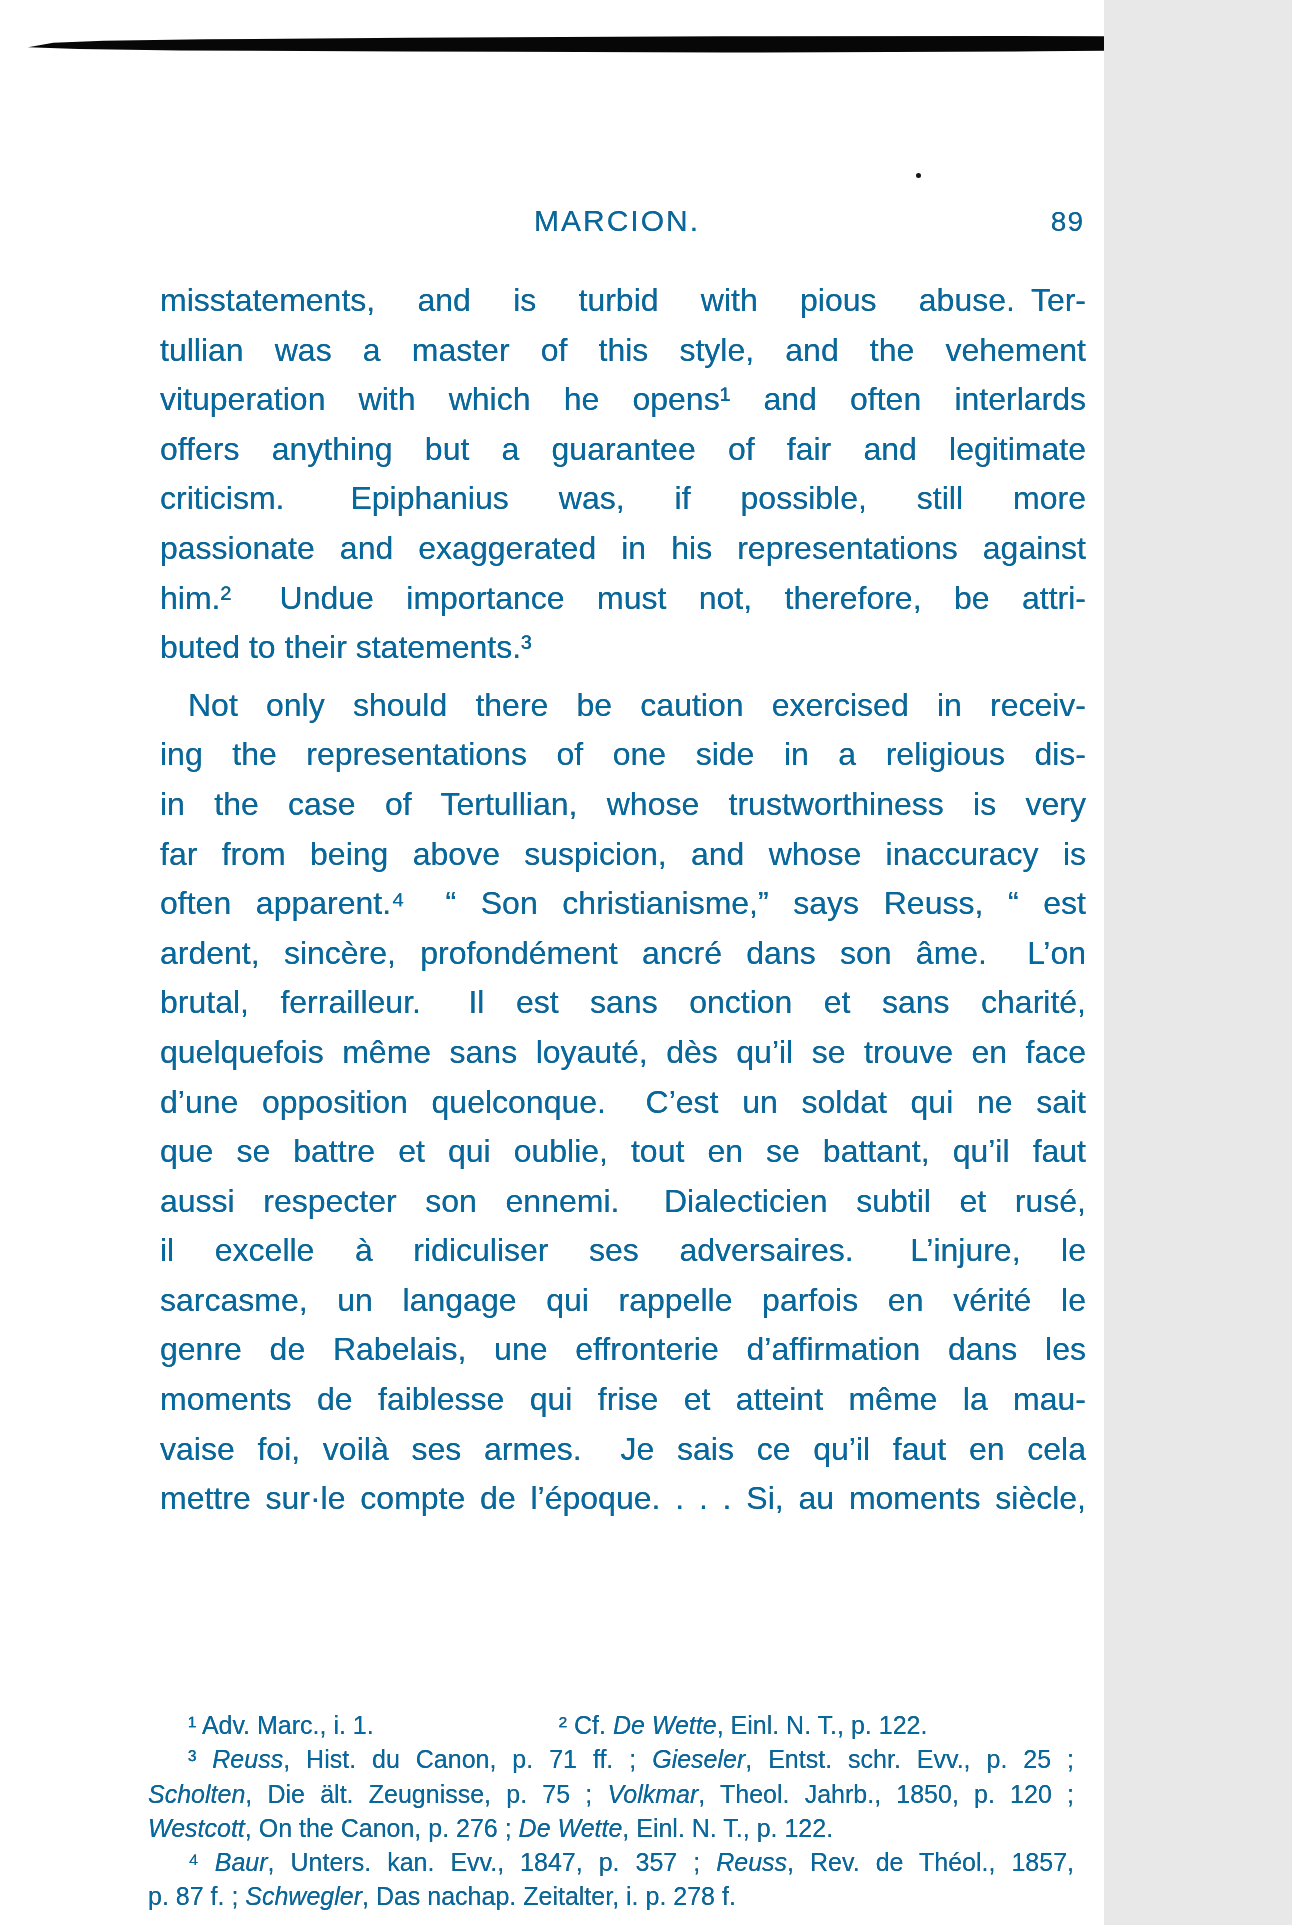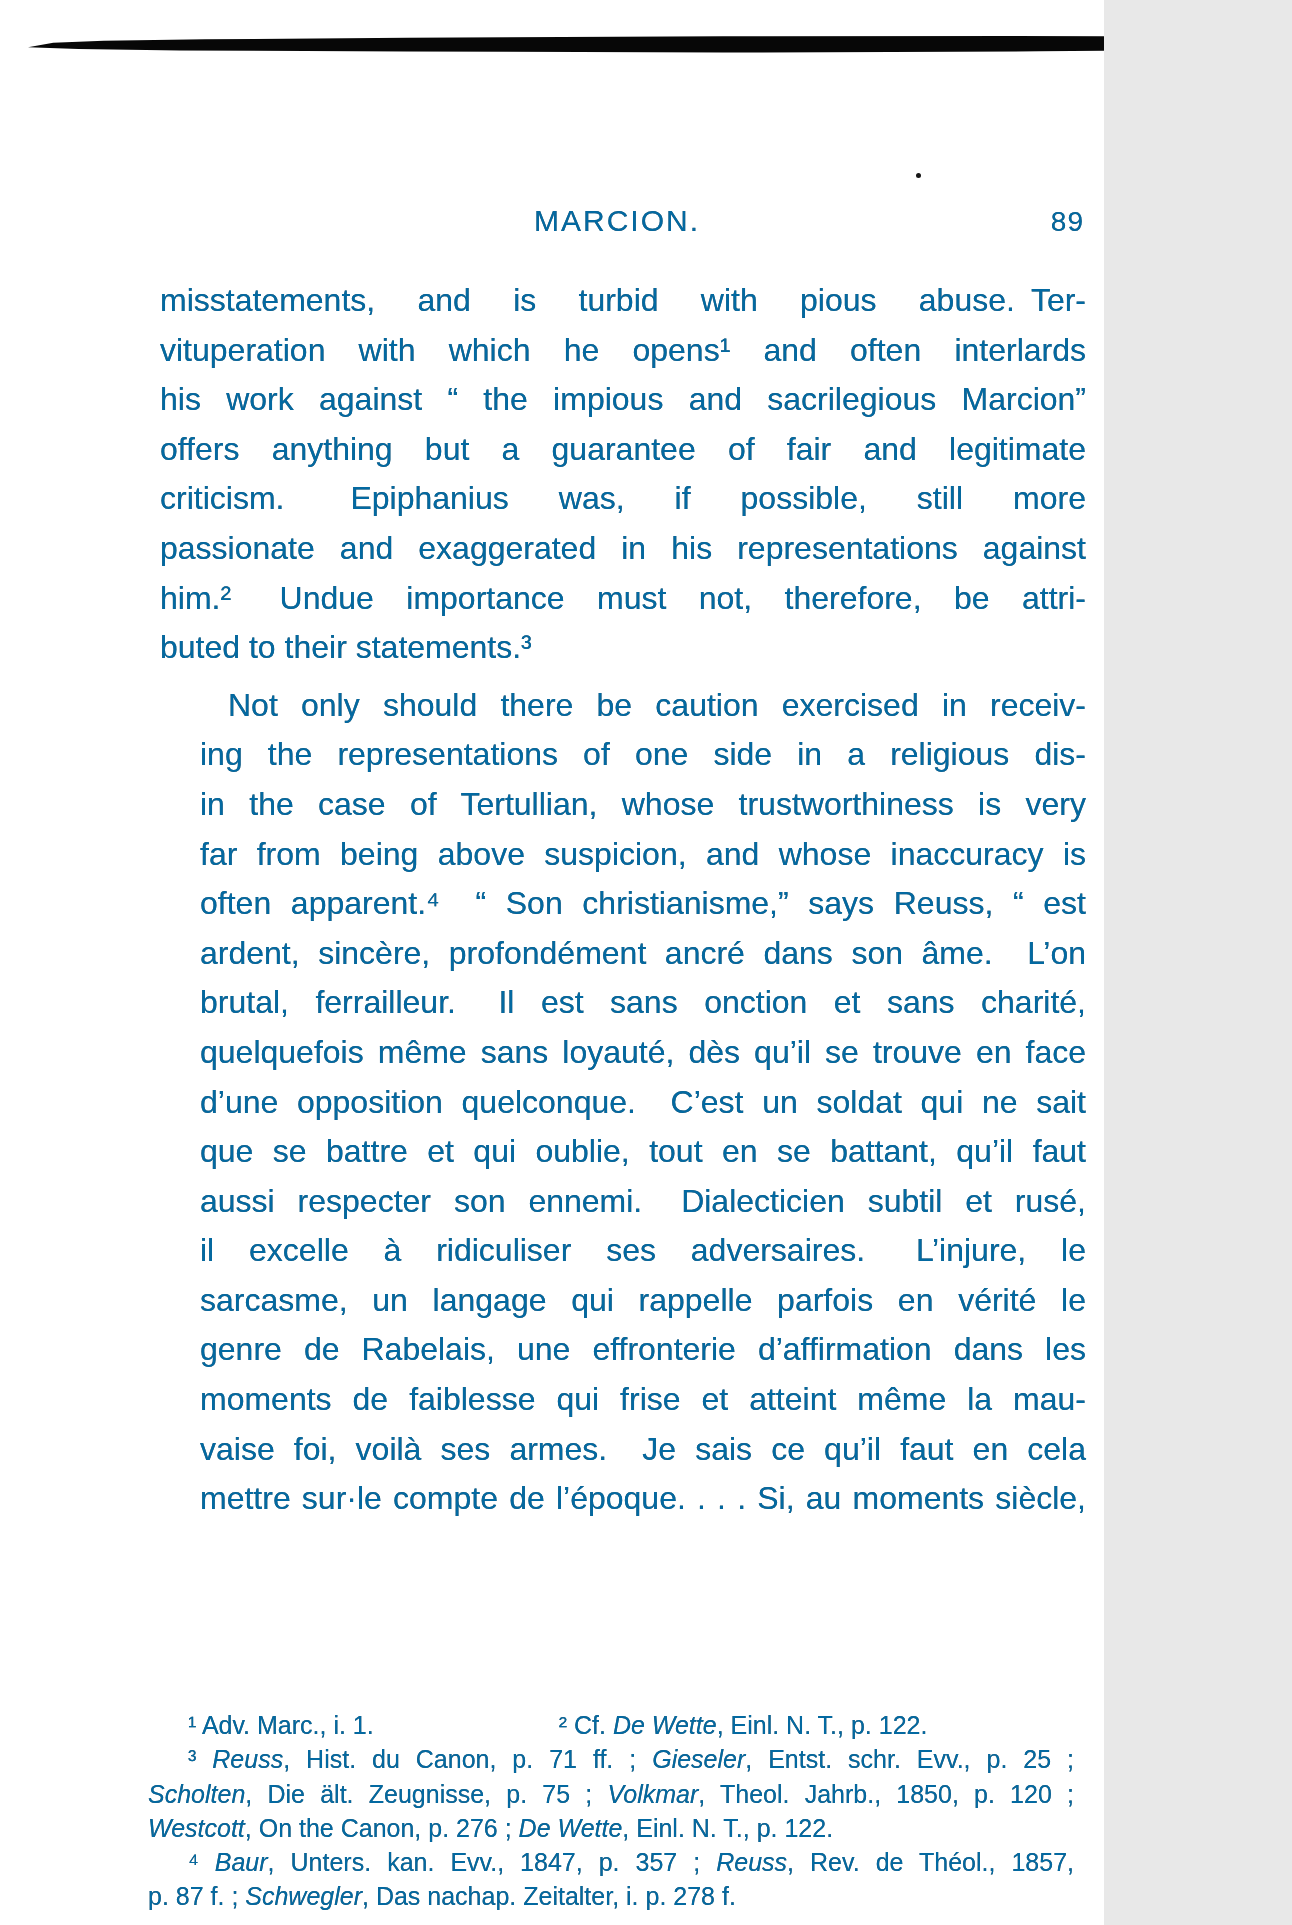--- a/index.html
+++ b/index.html
@@ -11,21 +11,21 @@
     font-family:Liberation Sans, sans-serif;
     color:#0369a1;
     text-shadow:0 0 0.6px rgba(10,10,10,0.65);
   }
   .column{position:absolute;left:148px;top:0;width:938px;height:100%;}
   .header{position:absolute;top:204px;left:0;right:0;height:40px;text-align:center;}
   .title{font-size:30px;letter-spacing:2px;}
   .pageno{position:absolute;right:2px;top:2px;font-size:28px;letter-spacing:1px;}
   .bodytext{position:absolute;top:276px;left:12px;right:0;font-size:32px;line-height:49.6px;}
   .para{margin:0;}
-  .para.p2{margin-top:8px;margin-left:40px;}
+  .para.p2{margin-top:8px;}
   .bl{text-align:justify;text-align-last:justify;}
   .bl.flush{text-align-last:left;}
   .bl.ind{text-indent:28px;}
   .footnotes{position:absolute;top:1708px;left:0;right:12px;font-size:25px;line-height:34.3px;}
   .fl{text-align:left;}
   .fl.just{text-align:justify;text-align-last:justify;}
   .fl.ind40{text-indent:40px;}
   .it{font-style:italic;}
   .gap{display:inline-block;height:1px;}
   
@@ -52,22 +52,22 @@
   <div class="column">
 
     <div class="header">
       <span class="title">MARCION.</span>
       <span class="pageno">89</span>
     </div>
 
     <div class="bodytext">
       <div class="para">
           <div class="bl">misstatements, and is turbid with pious abuse. Ter-</div>
+          <div class="bl">tullian was a master of this style, and the vehement</div>
           <div class="bl">vituperation with which he opens¹ and often interlards</div>
-          <div class="bl">his work against “ the impious and sacrilegious Marcion”</div>
           <div class="bl">offers anything but a guarantee of fair and legitimate</div>
           <div class="bl">criticism.  Epiphanius was, if possible, still more</div>
           <div class="bl">passionate and exaggerated in his representations against</div>
           <div class="bl">him.²  Undue importance must not, therefore, be attri-</div>
           <div class="bl flush">buted to their statements.³</div>
         </div>
       <div class="para p2">
           <div class="bl ind">Not only should there be caution exercised in receiv-</div>
           <div class="bl">ing the representations of one side in a religious dis-</div>
           <div class="bl">in the case of Tertullian, whose trustworthiness is very</div>

